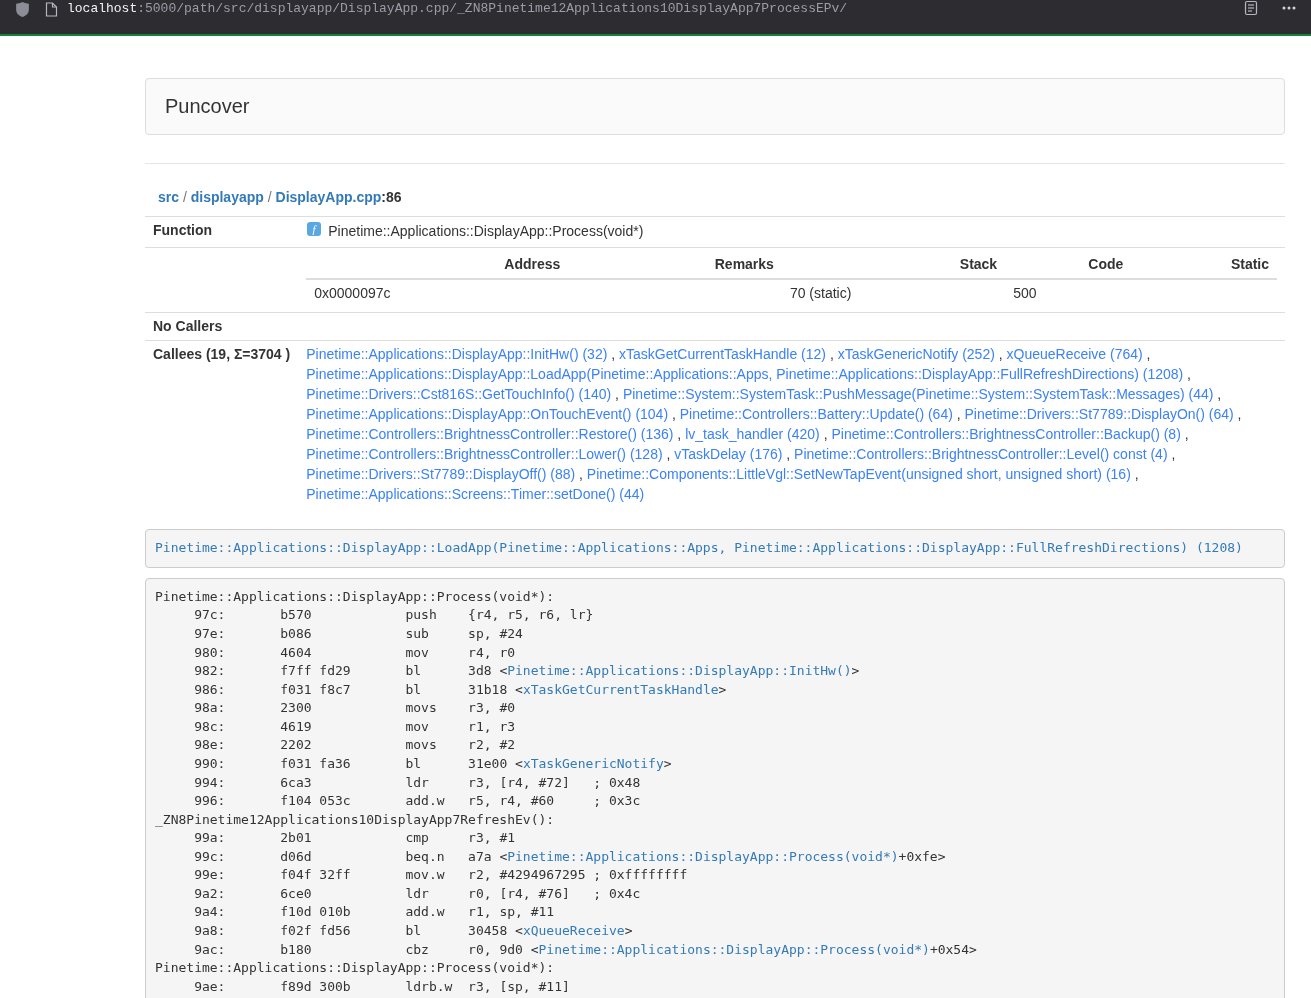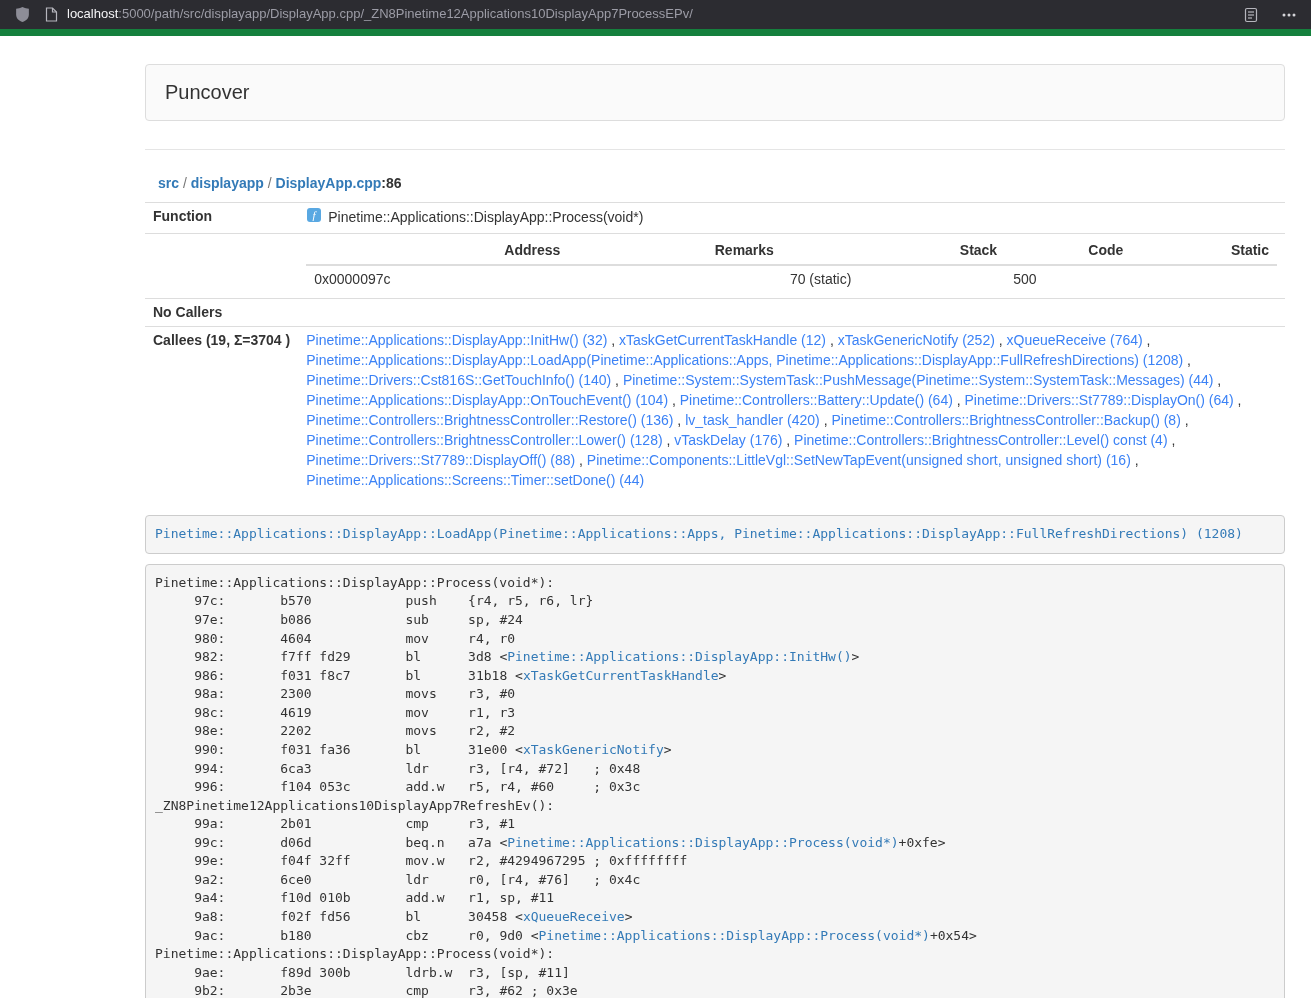--- a/index.html
+++ b/index.html
@@ -6,37 +6,37 @@
   html, body { background: #fff; }
   body {
     width: 1311px; height: 998px; overflow: hidden;
     color: #333;
     font-family: "Liberation Sans", sans-serif;
     font-size: 14px; line-height: 1.42857;
   }
 
   
   .toolbar {
-    height: 36px; background: #2c2c31; border-bottom: 7px solid #15803d;
-    display: flex; align-items: center; padding: 0 14px;
+    height: 36px; background: #2c2c31; border-bottom: 2px solid #15803d;
+    display: flex; align-items: flex-start; padding: 0 14px; font-family: Liberation Mono, monospace;
   }
   .toolbar svg { display: block; }
   .tb-shield { margin-right: 14px; cursor: pointer; }
   .urlbar { display: flex; align-items: center; flex: 1; min-width: 0; }
   .page-ico { margin-right: 9px; }
   .url-text { font-size: 13px; white-space: nowrap; overflow: hidden; }
   .url-host { color: #f5f5f7; }
   .url-path { color: #9c9ca6; }
   .tb-actions { display: flex; align-items: center; margin-left: auto; }
   .tb-actions > * { margin-left: 22px; cursor: pointer; }
 
   
   .container { width: 1140px; margin-left: 145px; }
   .title-panel {
-    margin-top: 28px; border: 1px solid #ddd; border-radius: 4px;
+    margin-top: 42px; border: 1px solid #ddd; border-radius: 4px;
     background: #fafafa; padding: 13px 19px; font-size: 20px; color: #333;
   }
   hr.divider { border: 0; border-top: 1px solid #e5e5e5; margin: 28px 0 24px; }
 
   .breadcrumb { margin-bottom: 8px; font-weight: bold; margin-left: 13px; }
   .breadcrumb a { color: #337ab7; text-decoration: none; }
   .bc-sep { color: #777; font-weight: normal; }
   .bc-line { color: #333; }
 
   table.symbol { width: 100%; border-collapse: collapse; margin-bottom: 20px; }

